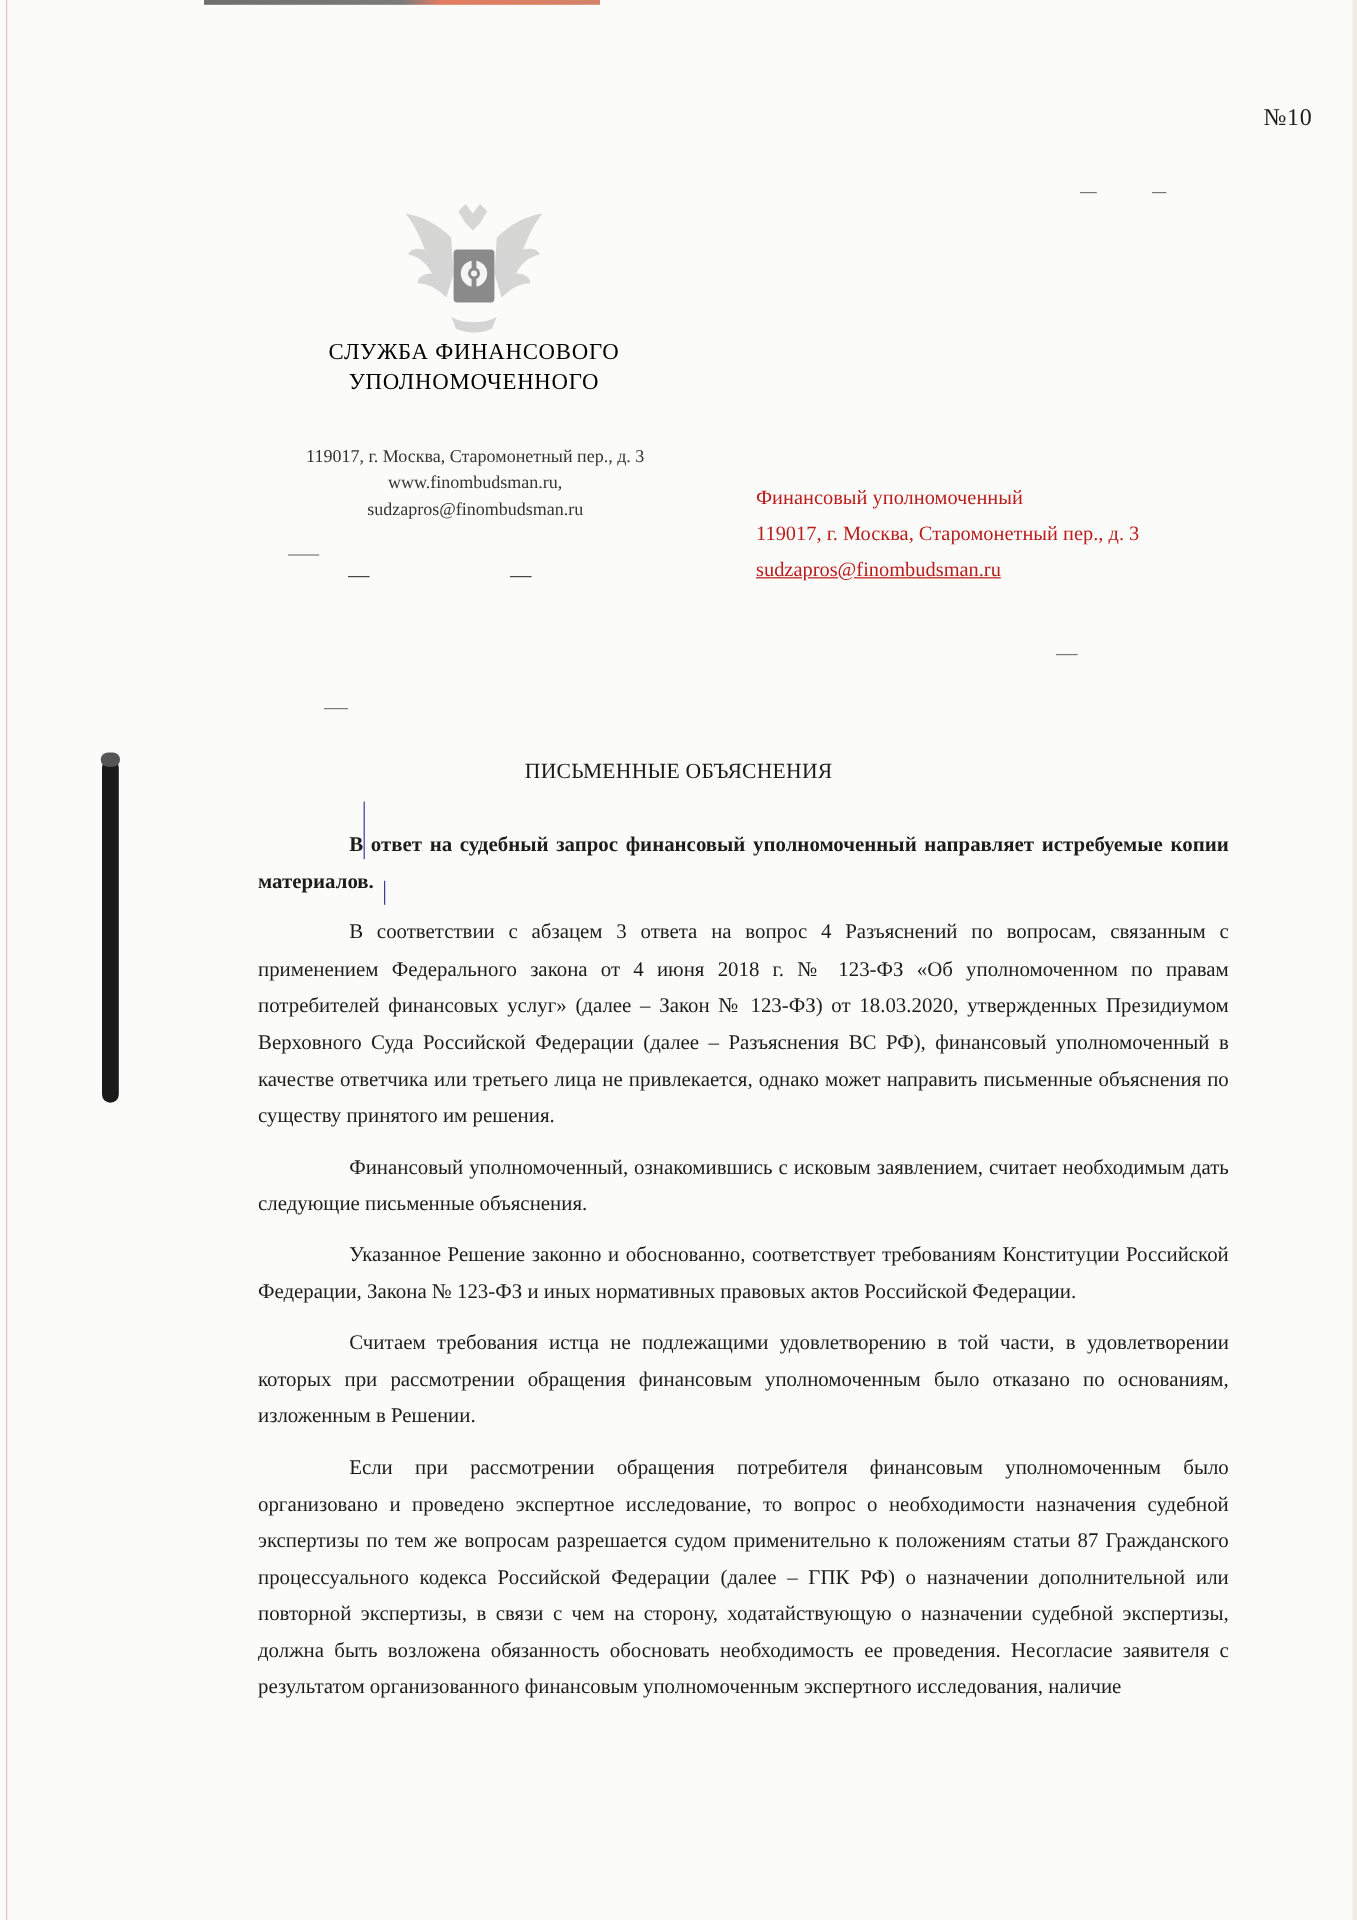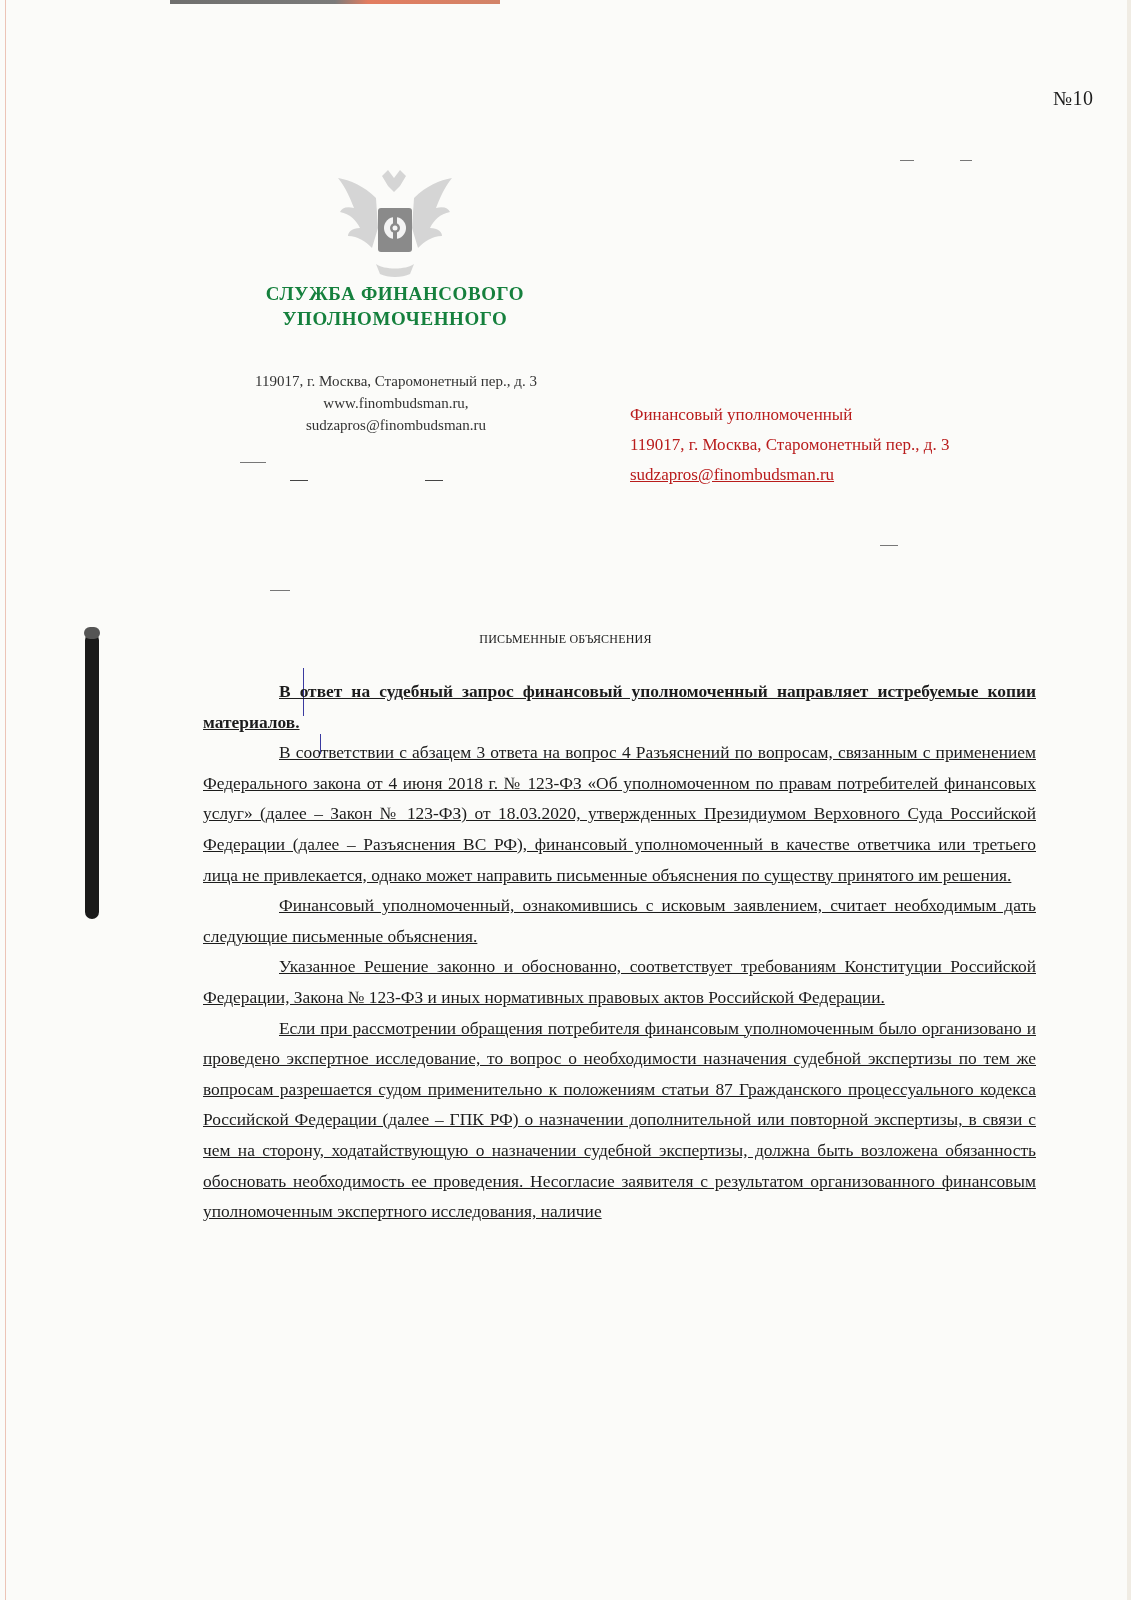--- a/index.html
+++ b/index.html
@@ -17,39 +17,39 @@
     .page-edge-left { position: absolute; left: 5px; top: 0; width: 1px; height: 1600px; background: #e2a08a; opacity: .6; }
     .page-edge-right { position: absolute; right: 0; top: 0; width: 4px; height: 1600px; background: #f0ece4; }
     .doc-number {
       position: absolute; left: 1053px; top: 87px; font-size: 20px; letter-spacing: .5px;
     }
     .emblem {
       position: absolute; left: 336px; top: 168px; width: 118px; height: 112px;
     }
     .org-name {
       position: absolute; left: 210px; top: 281px; width: 370px; text-align: center;
-      font-size: 19px; font-weight: bold; line-height: 25px; letter-spacing: .6px; color: #15803d;
+      font-size: 19px; font-weight: normal; line-height: 25px; letter-spacing: .6px; color: #000000;
     }
     .org-contacts {
       position: absolute; left: 196px; top: 370px; width: 400px; text-align: center;
       font-size: 15px; line-height: 22px; color: #333;
     }
     .recipient {
       position: absolute; left: 630px; top: 400px; font-size: 17px; line-height: 30px; color: #b91c1c;
     }
     .recipient .email { text-decoration: underline; }
     .title {
       position: absolute; left: 0; top: 632px; width: 1131px; text-align: center;
-      font-size: 12px; letter-spacing: .2px; color: #1a1a1a;
+      font-size: 18px; letter-spacing: .2px; color: #1a1a1a;
     }
     .body-text {
       position: absolute; left: 203px; top: 676px; width: 833px;
       font-size: 17.4px; line-height: 30.6px; text-align: justify; color: #1c1c1c;
     }
-    .body-text p { margin: 0; text-indent: 76px; text-decoration: underline; }
+    .body-text p { margin: 12px; text-indent: 76px; }
     .body-text p.bold { font-weight: bold; }
     .body-text p .gap { display: inline-block; width: 190px; }
     .binding-mark {
       position: absolute; left: 85px; top: 633px; width: 14px; height: 286px;
       background: #1a1a1a; border-radius: 7px;
     }
     .binding-mark::before {
       content: ""; position: absolute; left: -1px; top: -6px; width: 16px; height: 12px;
       border-radius: 8px; background: #555;
     }
@@ -111,14 +111,15 @@
 <div class="title">ПИСЬМЕННЫЕ ОБЪЯСНЕНИЯ</div>
 
 <div class="pen-mark" style="left:303px;top:668px;height:48px;"></div>
 <div class="pen-mark" style="left:320px;top:734px;height:20px;"></div>
 
 <div class="body-text">
   <p class="bold">В ответ на судебный запрос финансовый уполномоченный направляет истребуемые копии материалов.</p>
   <p>В соответствии с абзацем 3 ответа на вопрос 4 Разъяснений по вопросам, связанным с применением Федерального закона от 4 июня 2018 г. № 123-ФЗ «Об уполномоченном по правам потребителей финансовых услуг» (далее – Закон № 123-ФЗ) от 18.03.2020, утвержденных Президиумом Верховного Суда Российской Федерации (далее – Разъяснения ВС РФ), финансовый уполномоченный в качестве ответчика или третьего лица не привлекается, однако может направить письменные объяснения по существу принятого им решения.</p>
   <p>Финансовый уполномоченный, ознакомившись с исковым заявлением, считает необходимым дать следующие письменные объяснения.</p>
   <p>Указанное Решение законно и обоснованно, соответствует требованиям Конституции Российской Федерации, Закона № 123-ФЗ и иных нормативных правовых актов Российской Федерации.</p>
+  <p>Считаем требования истца не подлежащими удовлетворению в той части, в удовлетворении которых при рассмотрении обращения финансовым уполномоченным было отказано по основаниям, изложенным в Решении.</p>
   <p>Если при рассмотрении обращения потребителя финансовым уполномоченным было организовано и проведено экспертное исследование, то вопрос о необходимости назначения судебной экспертизы по тем же вопросам разрешается судом применительно к положениям статьи 87 Гражданского процессуального кодекса Российской Федерации (далее – ГПК РФ) о назначении дополнительной или повторной экспертизы, в связи с чем на сторону, ходатайствующую о назначении судебной экспертизы, должна быть возложена обязанность обосновать необходимость ее проведения. Несогласие заявителя с результатом организованного финансовым уполномоченным экспертного исследования, наличие</p>
 </div>
 
 </body></html>

